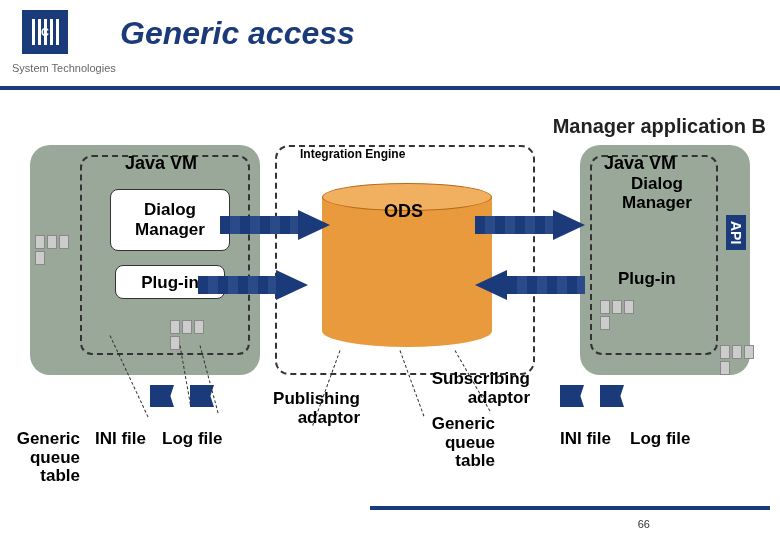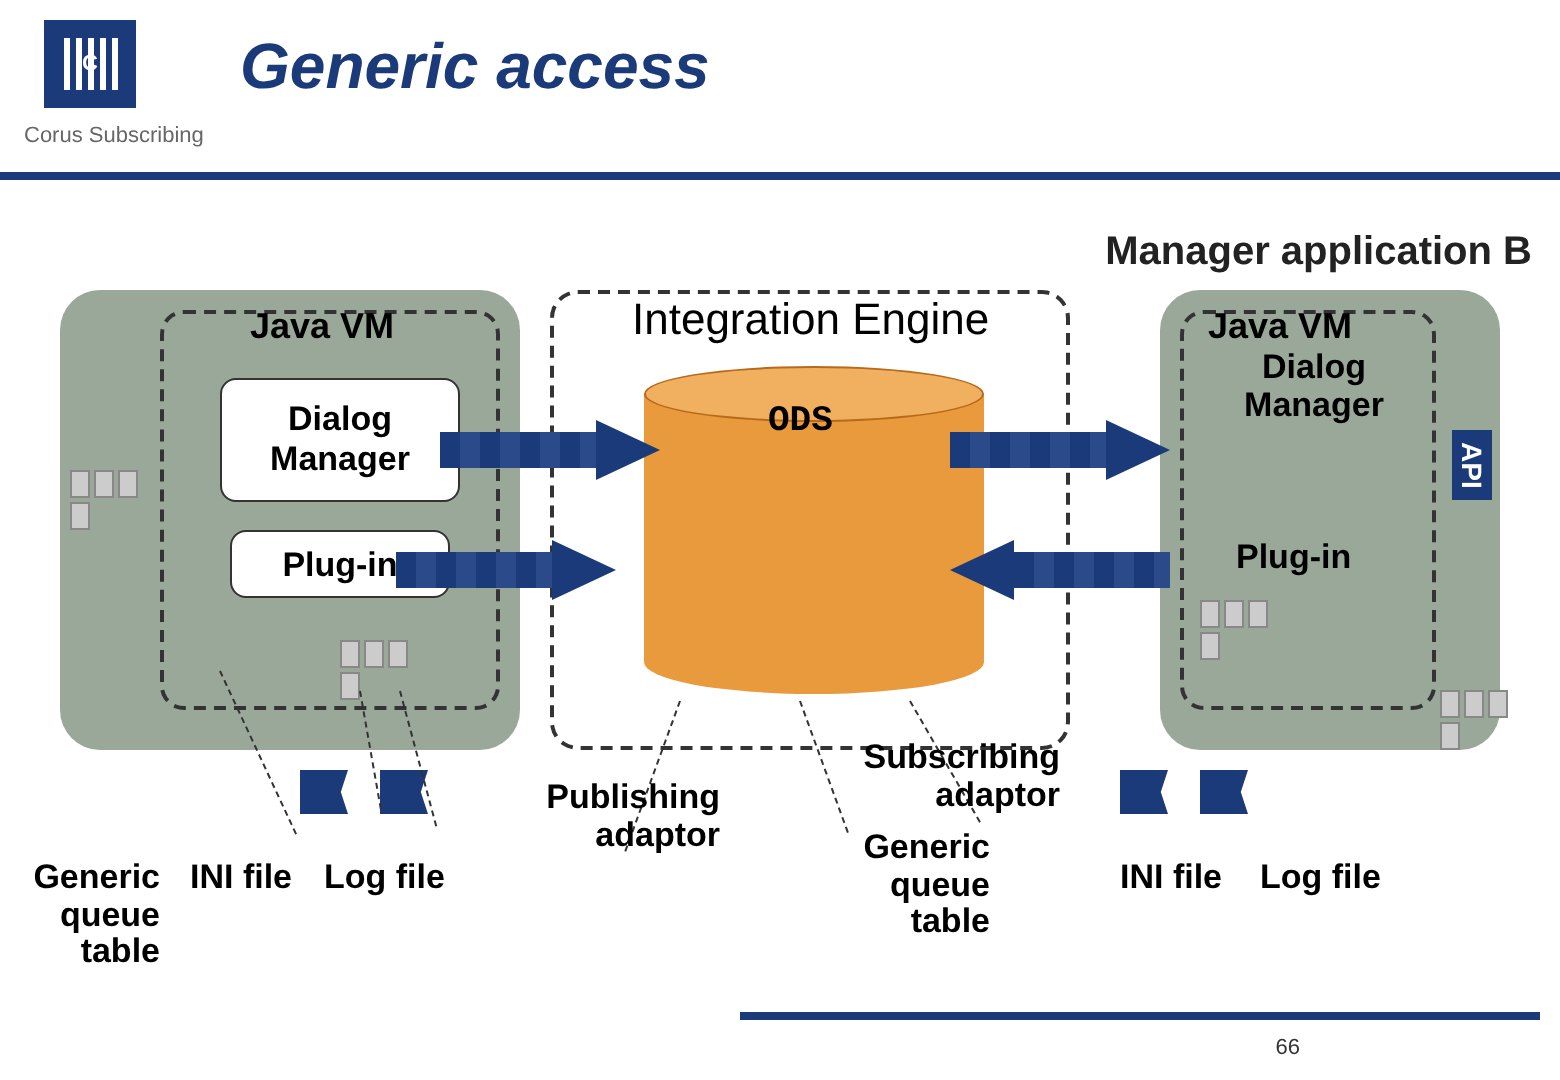--- a/index.html
+++ b/index.html
@@ -173,23 +173,23 @@
   
   .ie-box {
     position: absolute;
     left: 275px; top: 50px;
     width: 260px; height: 230px;
     border: 2px dashed #333;
     border-radius: 14px;
   }
   .ie-title {
     position: absolute;
-    left: 316px; top: 52px;
-    font-size: 22px;
-    font-weight: normal;
+    left: 300px; top: 52px;
+    font-size: 12px;
+    font-weight: bold;
   }
   .ods-cyl {
     position: absolute;
     left: 322px; top: 88px;
     width: 170px; height: 170px;
   }
   .ods-body {
     position: absolute;
     left: 0; top: 14px;
     width: 170px; height: 150px;
@@ -200,21 +200,21 @@
     position: absolute;
     left: 0; top: 0;
     width: 170px; height: 28px;
     background: #f0b060;
     border-radius: 50%;
     border: 1px solid #b86a1a;
   }
   .ods-label {
     position: absolute;
     left: 62px; top: 18px;
-    font-size: 18px; font-weight: bold; color:#000;font-family:Liberation Mono, monospace;
+    font-size: 18px; font-weight: bold; color:#000;
   }
 
   
   .big-arrow {
     position: absolute;
     width: 110px; height: 30px;
   }
   .big-arrow .shaft {
     position:absolute; left:0; top:6px; width: 78px; height: 18px;
     background: repeating-linear-gradient(90deg,#1a3a7a 0 10px,#2a4a8a 10px 20px);
@@ -278,21 +278,21 @@
 <div class="header">
   <div class="logo">
     <div class="logo-bars">
       <div class="logo-bar"></div>
         <div class="logo-bar"></div>
         <div class="logo-bar"></div>
         <div class="logo-bar"></div>
         <div class="logo-bar"></div>
     </div>
   </div>
-  <div class="logo-text">Corus Subscribing</div>
+  <div class="logo-text">System Technologies</div>
   <div class="title">Generic access</div>
 </div>
 
 <div class="stage">
 
   <div class="client-a-panel">
     <div class="javavm-a"></div>
     <div class="javavm-a-label">Java VM</div>
     <div class="dm-a"><span>Dialog Manager</span></div>
     <div class="plugin-a"><span>Plug-in</span></div>

